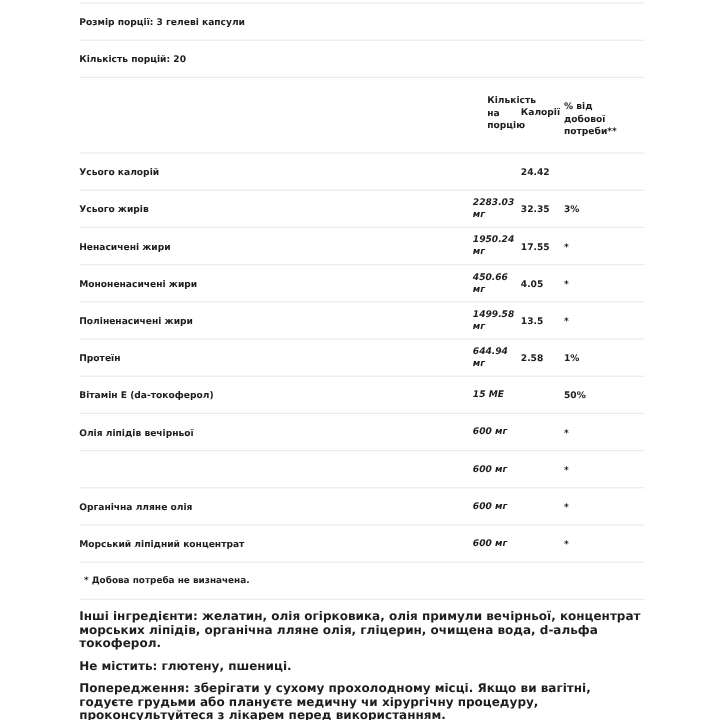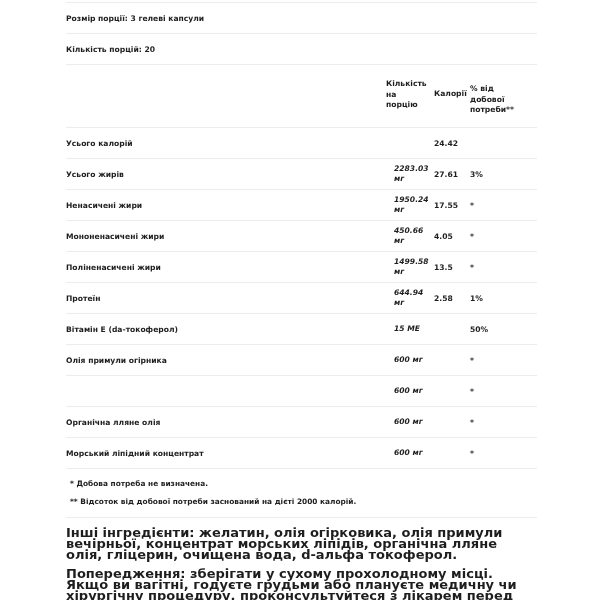--- a/index.html
+++ b/index.html
@@ -11,28 +11,28 @@
   .wrap { position: absolute; left: 66px; top: 0; width: 471px; }
   .info-row { height: 30px; display: flex; align-items: center; border-top: 1px solid #ececec; }
   .info-row.first { margin-top: 2px; }
   .head-row { height: 62px; border-top: 1px solid #ececec; position: relative; }
   .head-row .c { position: absolute; top: 14px; line-height: 10.5px; }
   .row { height: 30px; border-top: 1px solid #ececec; position: relative; }
   .row .name { position: absolute; left: 0; top: 0; height: 30px; display: flex; align-items: center; }
   .row .amt { position: absolute; left: 328px; top: 0; height: 30px; display: flex; align-items: center; line-height: 10.5px; width: 40px; font-style: italic; }
   .row .cal { position: absolute; left: 368px; top: 0; height: 30px; display: flex; align-items: center; }
   .row .dv { position: absolute; left: 404px; top: 0; height: 30px; display: flex; align-items: center; }
-  .col-amt { left: 320px; width: 40px; }
+  .col-amt { left: 340px; width: 40px; }
   .col-cal { left: 368px; }
   .col-dv { left: 404px; width: 60px; }
   .last-sep { border-top: 1px solid #ececec; }
   .notes { padding-top: 10px; }
   .notes p { margin: 0 0 9px 4px; font-size: 7.4px; }
   .extra { border-top: 1px solid #ececec; margin-top: 11px; padding-top: 9px; }
-  .extra p { margin: 0 0 8px 0; line-height: 11px; font-size: 13px; }
+  .extra p { margin: 0 0 8px 0; line-height: 11px; font-size: 10px; }
 </style>
 </head>
 <body>
 
 <div class="wrap">
   <div class="info-row first">
     <span>Розмір порції: 3 гелеві капсули</span>
   </div>
   <div class="info-row">
     <span>Кількість порцій: 20</span>
@@ -45,21 +45,21 @@
 
   <div class="row">
     <span class="name">Усього калорій</span>
     <span class="amt"></span>
     <span class="cal">24.42</span>
     <span class="dv"></span>
   </div>
   <div class="row">
     <span class="name">Усього жирів</span>
     <span class="amt">2283.03 мг</span>
-    <span class="cal">27.61</span>
+    <span class="cal">32.35</span>
     <span class="dv">3%</span>
   </div>
   <div class="row">
     <span class="name">Ненасичені жири</span>
     <span class="amt">1950.24 мг</span>
     <span class="cal">17.55</span>
     <span class="dv">*</span>
   </div>
   <div class="row">
     <span class="name">Мононенасичені жири</span>
@@ -79,21 +79,21 @@
     <span class="cal">2.58</span>
     <span class="dv">1%</span>
   </div>
   <div class="row">
     <span class="name">Вітамін Е (da-токоферол)</span>
     <span class="amt" style="width:auto">15 МЕ</span>
     <span class="cal"></span>
     <span class="dv">50%</span>
   </div>
   <div class="row">
-    <span class="name">Олія примули огірника</span>
+    <span class="name">Олія ліпідів вечірньої</span>
     <span class="amt" style="width:auto">600 мг</span>
     <span class="cal"></span>
     <span class="dv">*</span>
   </div>
   <div class="row">
     <span class="amt" style="width:auto">600 мг</span>
     <span class="cal"></span>
     <span class="dv">*</span>
   </div>
   <div class="row">
@@ -105,20 +105,20 @@
   <div class="row">
     <span class="name">Морський ліпідний концентрат</span>
     <span class="amt" style="width:auto">600 мг</span>
     <span class="cal"></span>
     <span class="dv">*</span>
   </div>
   <div class="last-sep"></div>
 
   <div class="notes">
     <p>* Добова потреба не визначена.</p>
-    <p>** Відсоток від добової потреби заснований на дієті 2000 калорій.</p>
   </div>
 
   <div class="extra">
     <p>Інші інгредієнти: желатин, олія огірковика, олія примули вечірньої, концентрат морських ліпідів, органічна лляне олія, гліцерин, очищена вода, d-альфа токоферол.</p>
+    <p>Не містить: глютену, пшениці.</p>
     <p>Попередження: зберігати у сухому прохолодному місці. Якщо ви вагітні, годуєте грудьми або плануєте медичну чи хірургічну процедуру, проконсультуйтеся з лікарем перед використанням.</p>
   </div>
 </div>
 
 </body></html>

